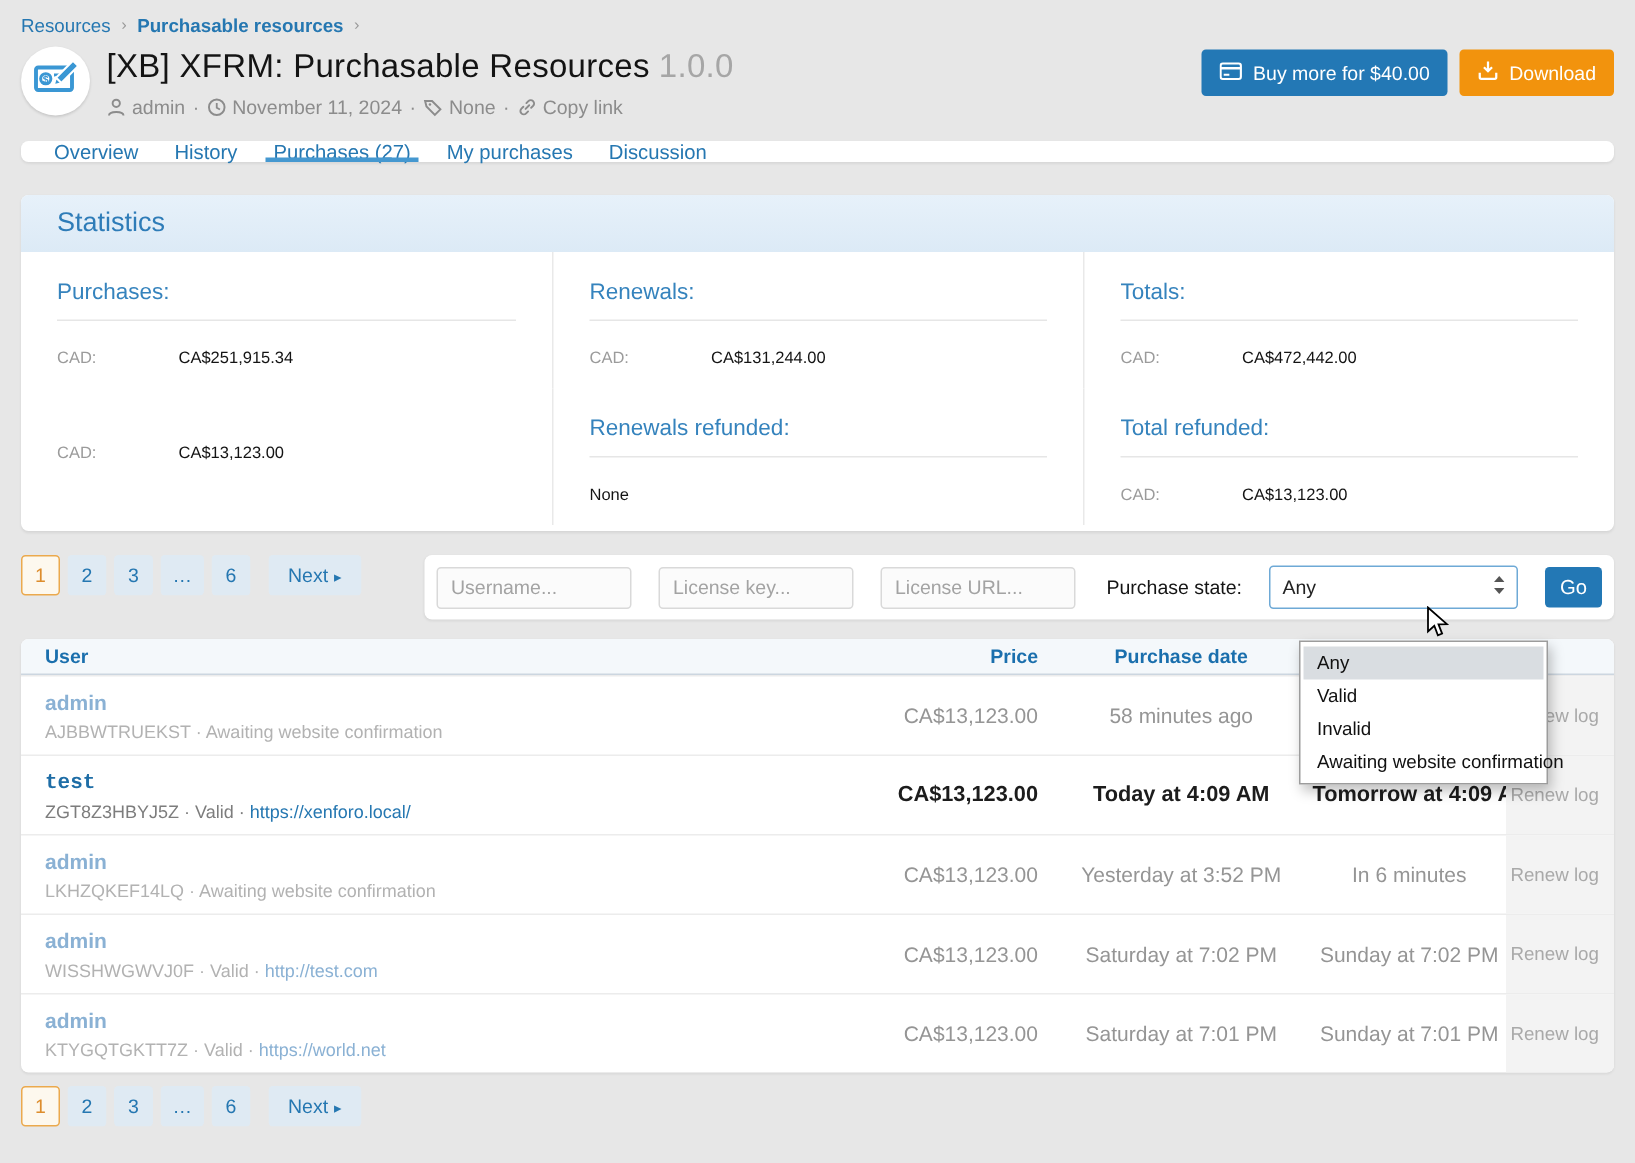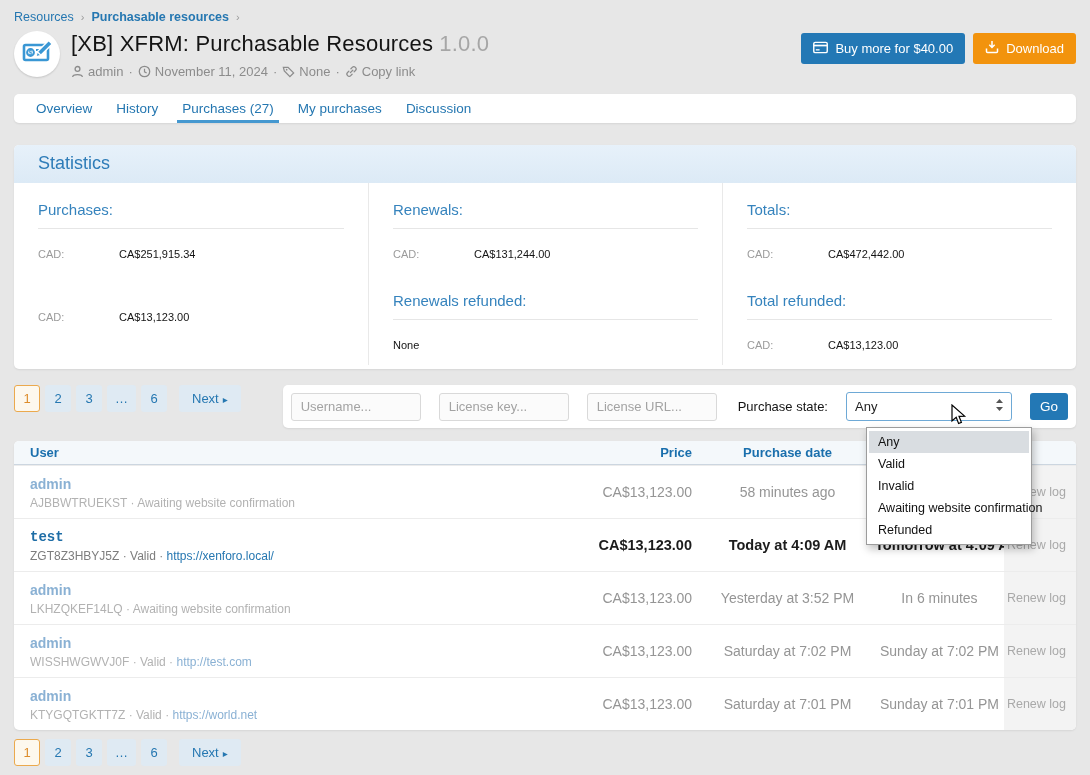--- a/index.html
+++ b/index.html
@@ -30,21 +30,21 @@
   .meta-row svg { display:block; }
   .meta-item { display:flex; align-items:center; gap:4px; }
   .header-actions { margin-left:auto; display:flex; gap:8px; padding-top:2px; }
   .btn { display:flex; align-items:center; gap:7px; border:none; border-radius:3px; color:#fff;
          font-size:13px; padding:7px 12px; cursor:pointer; font-family:inherit; }
   .btn-buy { background:#2378b5; }
   .btn-download { background:#f2930d; }
 
   
   .tabbar { margin-top:15px; background:#fff; border-radius:5px; box-shadow:0 1px 2px rgba(0,0,0,0.08);
-            display:flex; padding:0 10px; height:29px; }
+            display:flex; padding:0 10px; height:14px; }
   .tab { position:relative; display:flex; align-items:center; padding:0 12px; color:#2577b1; font-size:13.5px; cursor:pointer; }
   .tab.active::after { content:""; position:absolute; left:7px; right:7px; bottom:0; height:3px; background:#4598d0; }
 
   
   .stats-card { margin-top:22px; background:#fff; border-radius:5px; overflow:hidden; box-shadow:0 1px 2px rgba(0,0,0,0.08); }
   .stats-header { background:linear-gradient(#e7f1fa,#dceaf6); padding:8px 24px 9px; color:#2e7cb8; font-size:18px; }
   .stats-grid { display:grid; grid-template-columns:1fr 1fr 1fr; padding-bottom:4px; }
   .stat-cell { padding:18px 24px 0; }
   .stat-cell.bordered { border-left:1px solid #e9e9e9; }
   .stat-label { color:#3583bd; font-size:15px; padding-bottom:10px; border-bottom:1px solid #e6e6e6; }
@@ -376,20 +376,19 @@
     <a href="#" class="page-btn next"><span>Next</span><span class="next-arr">▸</span></a>
   </div>
 
 </div>
 
 <div class="dropdown">
   <div class="dd-option selected">Any</div>
   <div class="dd-option">Valid</div>
   <div class="dd-option">Invalid</div>
   <div class="dd-option">Awaiting website confirmation</div>
-  <div class="dd-option">Refunded</div>
 </div>
 
 <div class="cursor">
   <svg width="17" height="22" viewBox="0 0 17 22">
     <path d="M1 1 L1 17 L5.2 13.2 L7.6 19.5 L10.4 18.4 L8 12.3 L13.6 12.1 Z" fill="#fff" stroke="#000" stroke-width="1.2"></path>
   </svg>
 </div>
 
 </body></html>

